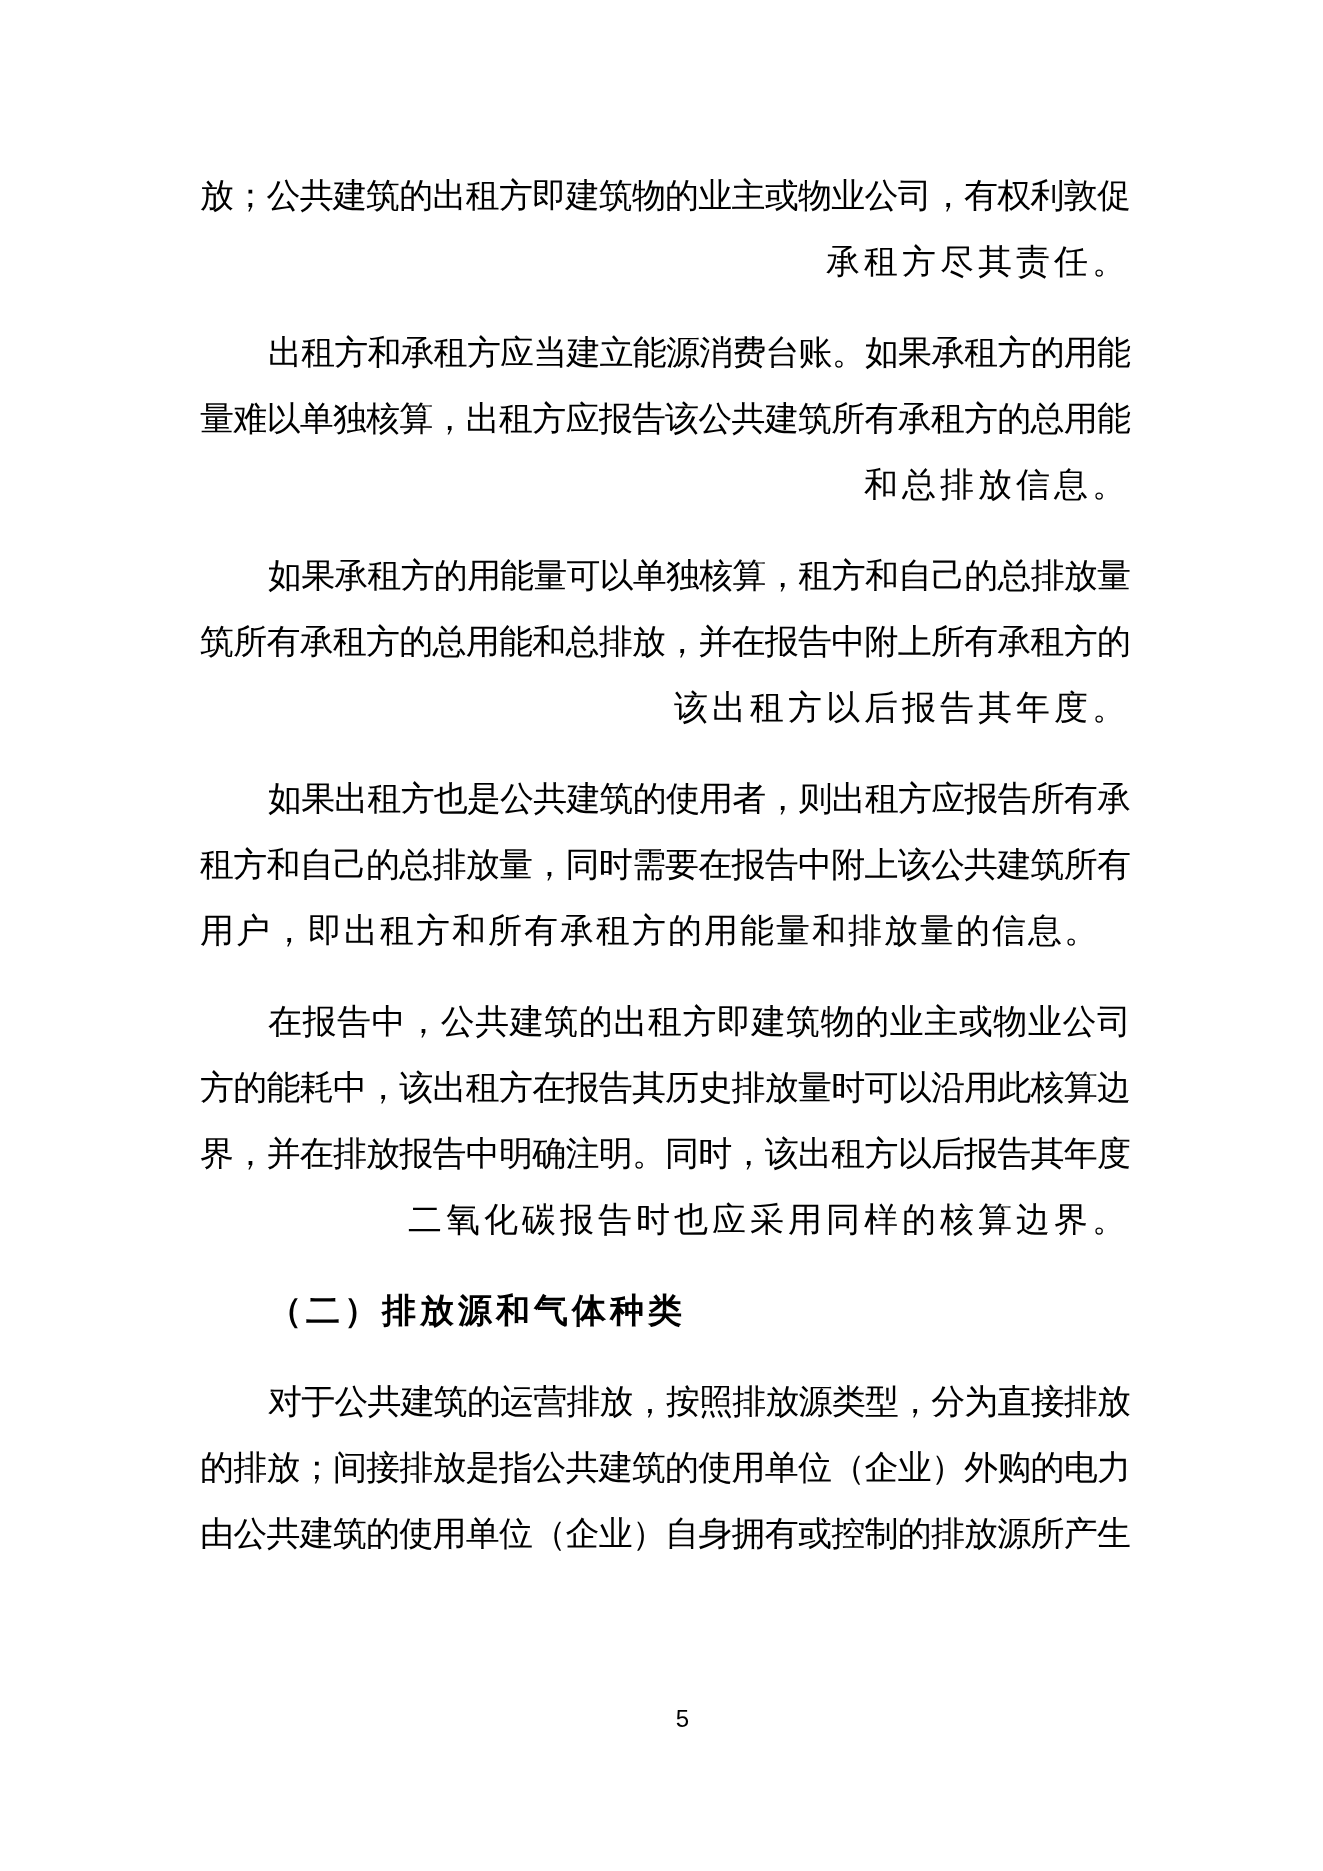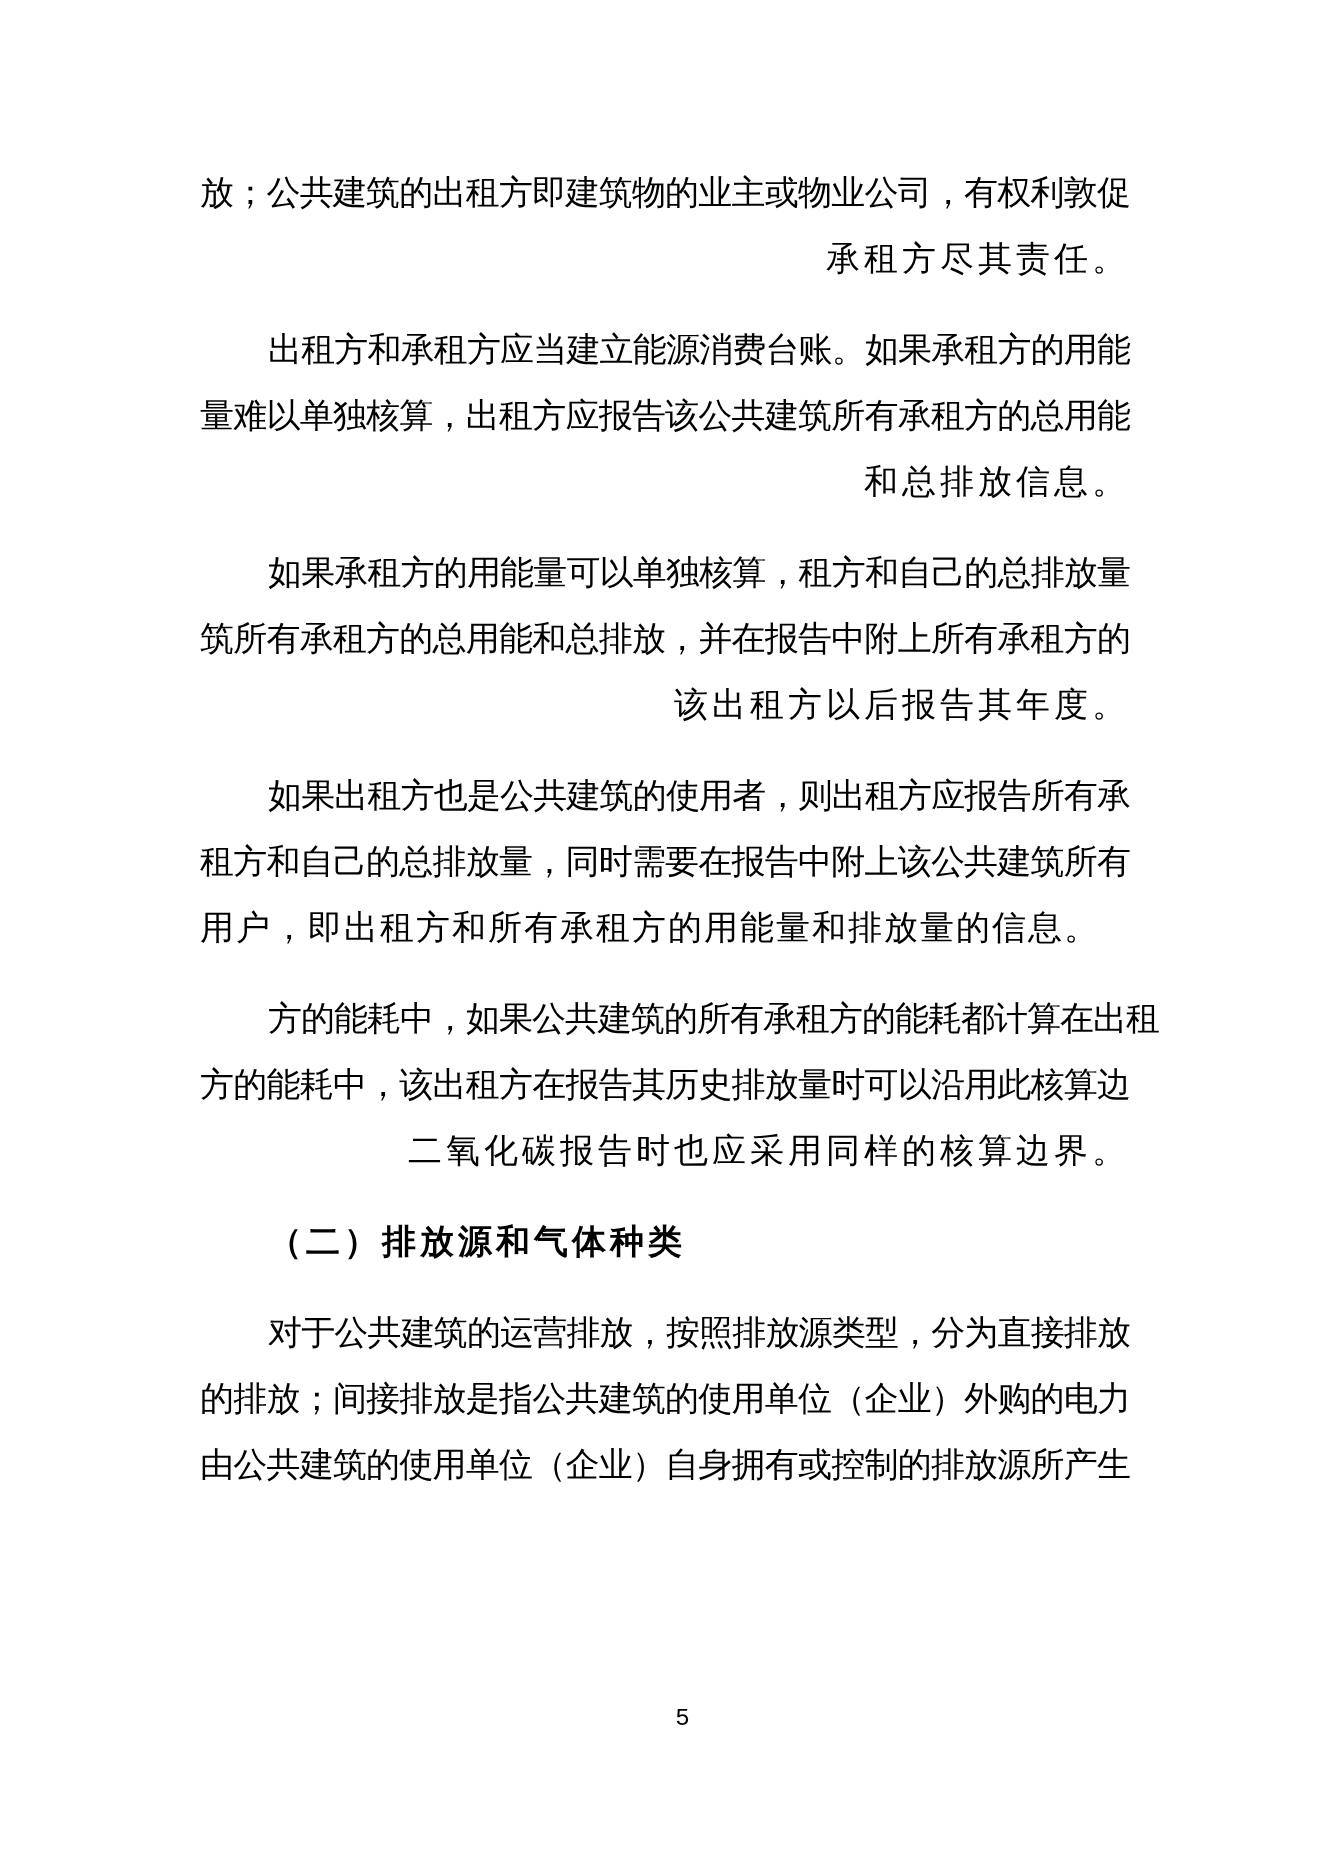--- a/index.html
+++ b/index.html
@@ -2,21 +2,21 @@
 <html><head>
 <meta charset="utf-8">
 <style>
   html, body { margin: 0; padding: 0; background: #ffffff; }
   .page {
     position: relative;
     width: 1323px;
     height: 1871px;
     background: #ffffff;
     color: #000000;
-    font-family: Liberation Mono, monospace;
+    font-family: Liberation Sans, sans-serif;
     overflow: hidden;
   }
   .content {
     padding: 162px 193px 0 200px;
   }
   .para {
     margin: 0 0 25px 0;
   }
   .line {
     font-size: 34px;
@@ -78,22 +78,23 @@
       <div class="line end">该出租方以后报告其年度。</div>
     </div>
 
     <div class="para">
       <div class="line fill indent">如果出租方也是公共建筑的使用者，则出租方应报告所有承</div>
       <div class="line fill">租方和自己的总排放量，同时需要在报告中附上该公共建筑所有</div>
       <div class="line end-tight">用户，即出租方和所有承租方的用能量和排放量的信息。</div>
     </div>
 
     <div class="para">
-      <div class="line fill indent">方的能耗中，如果公共建筑的所有承租方的能耗都计算在出租</div>
+      <div class="line fill indent">在报告中，公共建筑的出租方即建筑物的业主或物业公司</div>
       <div class="line fill">方的能耗中，该出租方在报告其历史排放量时可以沿用此核算边</div>
+      <div class="line fill">界，并在排放报告中明确注明。同时，该出租方以后报告其年度</div>
       <div class="line end">二氧化碳报告时也应采用同样的核算边界。</div>
     </div>
 
     <div class="para heading">
       <div class="line indent">（二）排放源和气体种类</div>
     </div>
 
     <div class="para">
       <div class="line fill indent">对于公共建筑的运营排放，按照排放源类型，分为直接排放</div>
       <div class="line fill">的排放；间接排放是指公共建筑的使用单位（企业）外购的电力</div>

